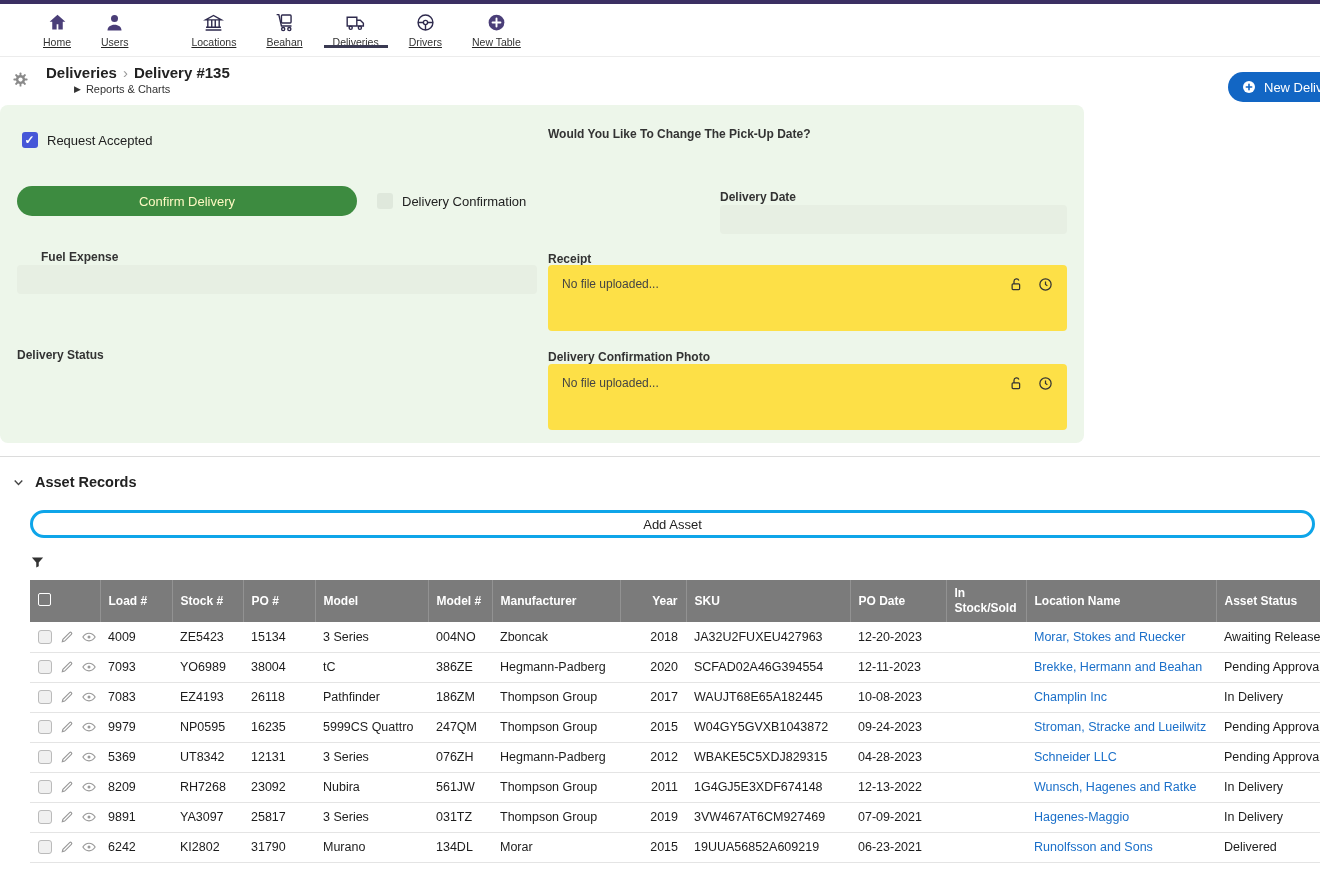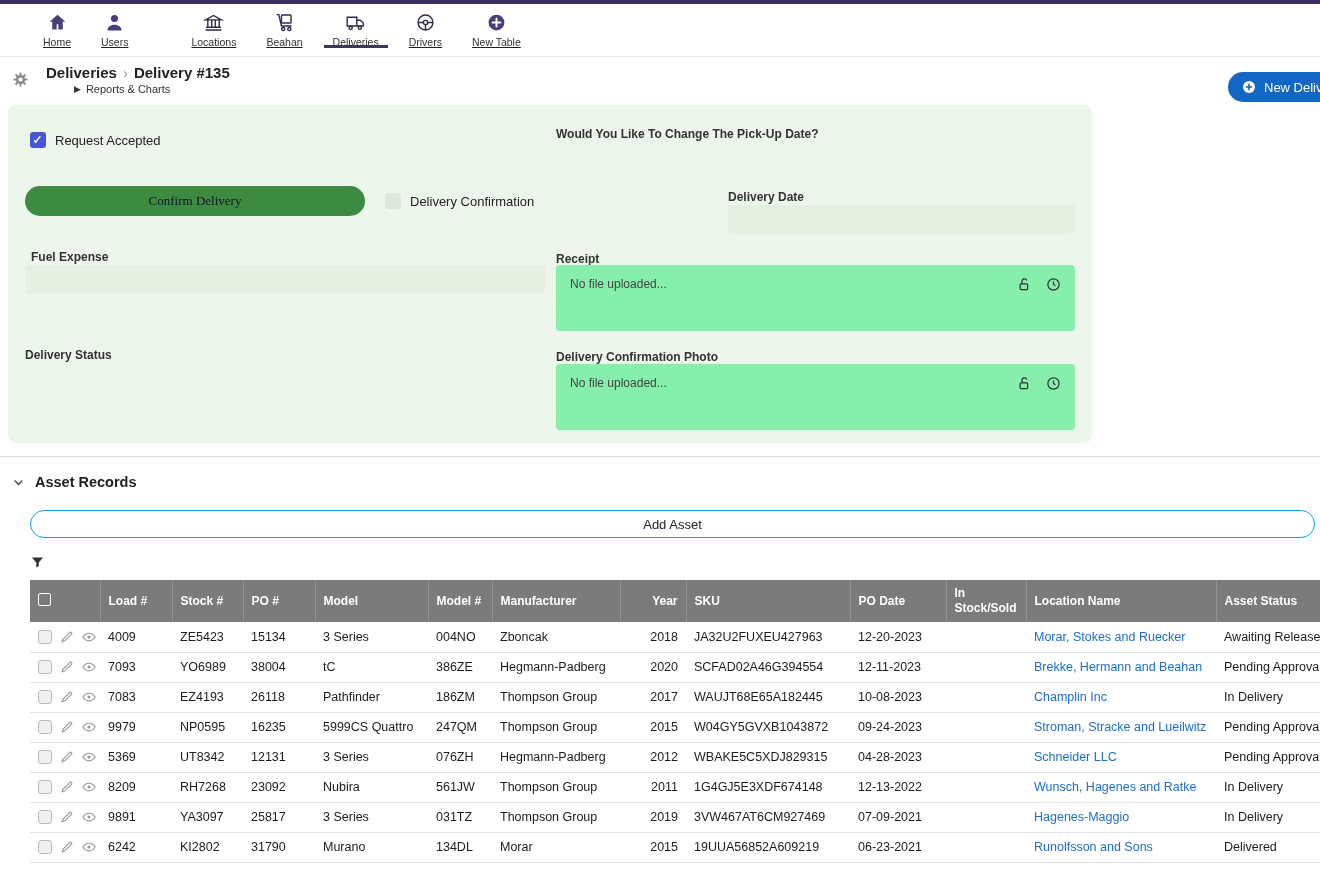--- a/index.html
+++ b/index.html
@@ -26,47 +26,47 @@
   .crumb-line .sep { color:#999; font-weight:normal; margin:0 6px; }
   .reports-line { position:absolute; left:74px; top:26px; font-size:11px; color:#333;
     display:flex; align-items:center; gap:5px; cursor:pointer; }
   .tri { font-size:9px; color:#333; }
   .new-btn { position:absolute; left:1228px; top:15px; height:30px; width:140px;
     background:#1266c4; color:#fff; border:none; border-radius:16px; font-size:13px;
     display:flex; align-items:center; gap:7px; padding:0 13px; cursor:pointer;
     font-family:"Liberation Sans", sans-serif; white-space:nowrap; }
 
   
-  .panel { position:relative; margin-left:8px; margin-top:0; width:1084px; height:338px;
+  .panel { position:relative; margin-left:0; margin-top:0; width:1084px; height:338px;
     background:#edf6ea; border-radius:8px; }
   .f-label { position:absolute; font-size:12px; font-weight:bold; color:#333; }
   .f-input { position:absolute; background:#e7efe3; border:none; border-radius:4px;
     height:29px; font-size:13.5px; color:#222; padding:0 10px;
     font-family:"Liberation Sans", sans-serif; }
   .cb { width:16px; height:16px; border-radius:3px; background:#dfe8dc; display:inline-block;
     position:relative; cursor:pointer; flex:none; }
   .cb.checked { background:#4657d8; }
   .cb.checked::after { content:"✓"; position:absolute; left:2.5px; top:0.5px; color:#fff;
     font-size:12px; font-weight:bold; }
   .cb-row { position:absolute; display:flex; align-items:center; gap:9px; font-size:13px; color:#222; }
   .green-btn { position:absolute; left:17px; top:81px; width:340px; height:30px;
-    background:#3d8b40; color:#0f172a; border:none; border-radius:17px; font-size:13px;
-    cursor:pointer; font-family:Liberation Serif, serif; }
-  .file-box { position:absolute; background:#86efac; border-radius:4px; width:519px; height:66px;
+    background:#3d8b40; color:#fef9c3; border:none; border-radius:17px; font-size:13px;
+    cursor:pointer; font-family:Liberation Sans, sans-serif; }
+  .file-box { position:absolute; background:#fde047; border-radius:4px; width:519px; height:66px;
     cursor:pointer; }
   .file-box .ph { position:absolute; left:14px; top:12px; font-size:12px; color:#444; }
   .file-ics { position:absolute; right:14px; top:12px; display:flex; gap:14px; }
   .file-ics svg { cursor:pointer; }
 
   
   .divider { margin-top:13px; height:1px; background:#dcdcdc; width:1320px; }
   .section-head { margin:17px 0 0 12px; display:flex; align-items:center; gap:10px; }
   .section-title { font-size:14.5px; font-weight:bold; color:#222; }
   .add-btn { display:block; margin:20px 0 0 30px; width:1285px; height:28px; background:#fff;
-    border:1px solid #0ea5e9; border-radius:14px; font-size:13px; color:#222; cursor:pointer;
+    border:3px solid #0ea5e9; border-radius:14px; font-size:13px; color:#222; cursor:pointer;
     font-family:"Liberation Sans", sans-serif; }
   .search-row { margin:17px 0 0 30px; display:flex; align-items:center; gap:20px; }
   .search-pill { width:230px; height:27px; border:1px solid #b9b9b9; border-radius:14px;
     display:flex; align-items:center; padding:0 10px 0 12px; background:#fff; }
   .search-pill input { flex:1; border:none; outline:none; font-size:12.5px; color:#444;
     background:transparent; font-family:"Liberation Sans", sans-serif; }
   .filter-ic { cursor:pointer; }
 
   
   table { margin:10px 0 0 30px; width:1306px; border-collapse:collapse; table-layout:fixed; }
@@ -185,21 +185,21 @@
   <div class="f-label" style="left:548px; top:22px;">Would You Like To Change The Pick-Up Date?</div>
 
   <button class="green-btn">Confirm Delivery</button>
   <div class="cb-row" style="left:377px; top:88px;">
     <span class="cb"></span>
     <span>Delivery Confirmation</span>
   </div>
   <div class="f-label" style="left:720px; top:85px;">Delivery Date</div>
   <input class="f-input" style="left: 720px; top: 100px; width: 347px;" readonly="" value="">
 
-  <div class="f-label" style="left:3px; top:145px;padding-left:20px;">Fuel Expense</div>
+  <div class="f-label" style="left:21px; top:145px;padding-left:20px;">Fuel Expense</div>
   <input class="f-input" style="left: 17px; top: 160px; width: 520px;" value="">
 
   <div class="f-label" style="left:548px; top:147px;">Receipt</div>
   <div class="file-box" style="left:548px; top:160px;">
     <span class="ph">No file uploaded...</span>
     <span class="file-ics">
       <svg width="15" height="15" viewBox="0 0 24 24" fill="none" stroke="#333" stroke-width="2">
           <rect x="5" y="11" width="12" height="9" rx="1.5"></rect>
           <path d="M8 11V7a4 4 0 0 1 7.8-1.3"></path>
         </svg>

